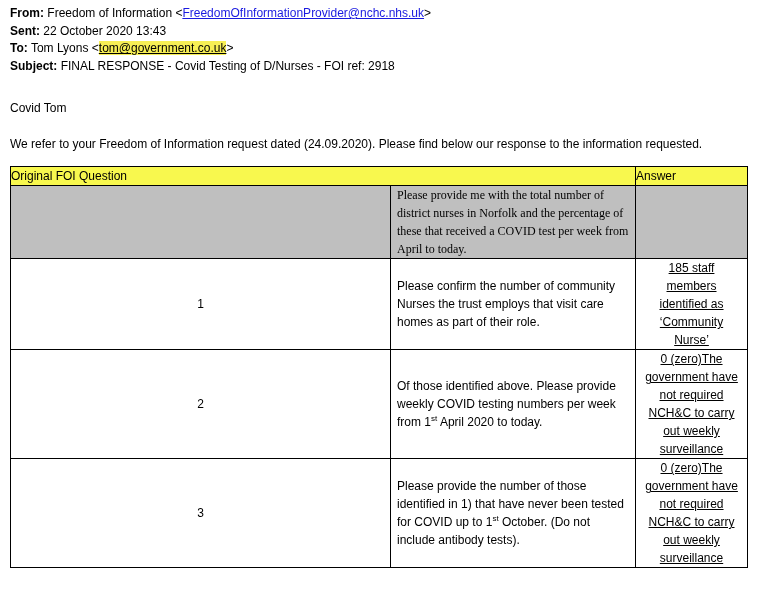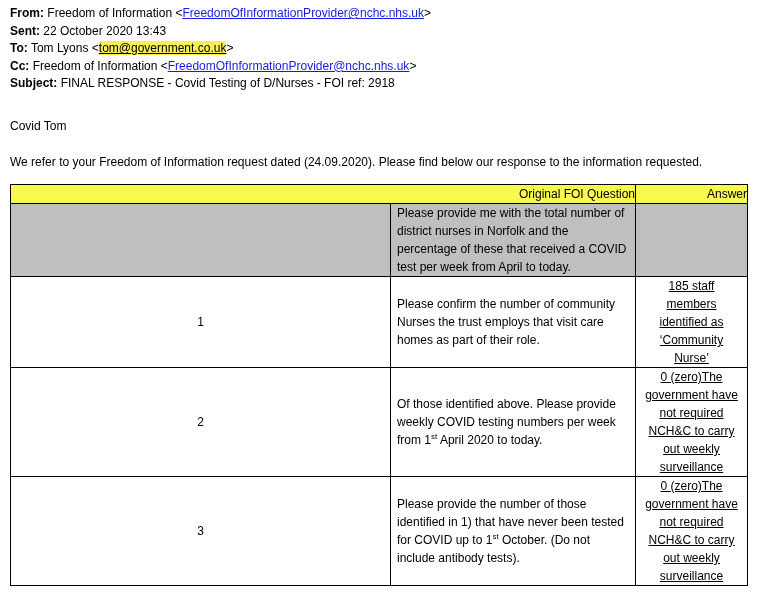--- a/index.html
+++ b/index.html
@@ -47,39 +47,38 @@
     line-height: 18px;
   }
   table.foi td {
     border: 1px solid var(--border);
     vertical-align: middle;
     padding: 0 6px;
     overflow: hidden;
   }
   tr.yellow-row td {
     background: var(--yellow);
-    text-align: right;
+    text-align: left;
     padding: 0;
   }
-  tr.gray-row td { background: var(--gray); }
+  tr.gray-row td { background: var(--gray); font-family: Liberation Serif, serif; }
   td.num-cell { text-align: center; }
   td.q-cell { text-align: left; padding: 2px 7px; }
   td.ans-cell { text-align: center; padding: 2px 8px; text-decoration: underline; }
   .sup { vertical-align: super; font-size: 8px; line-height: 0; }
 </style>
 </head>
 <body>
 
 <div class="page">
 
   <div>
     <p class="hline"><b>From:</b><span> Freedom of Information &lt;</span><a class="link">FreedomOfInformationProvider@nchc.nhs.uk</a><span>&gt;</span></p>
     <p class="hline"><b>Sent:</b><span> 22 October 2020 13:43</span></p>
     <p class="hline"><b>To:</b><span> Tom Lyons &lt;</span><a class="hl-link">tom@government.co.uk</a><span>&gt;</span></p>
-    <p class="hline"><b>Cc:</b><span> Freedom of Information &lt;</span><a class="link">FreedomOfInformationProvider@nchc.nhs.uk</a><span>&gt;</span></p>
     <p class="hline"><b>Subject:</b><span> FINAL RESPONSE - Covid Testing of D/Nurses - FOI ref: 2918</span></p>
   </div>
 
   <p class="greeting">Covid Tom</p>
   <p class="intro">We refer to your Freedom of Information request dated (24.09.2020). Please find below our response to the information requested.</p>
 
   <table class="foi">
     <colgroup>
       <col style="width:380px">
       <col style="width:245px">

